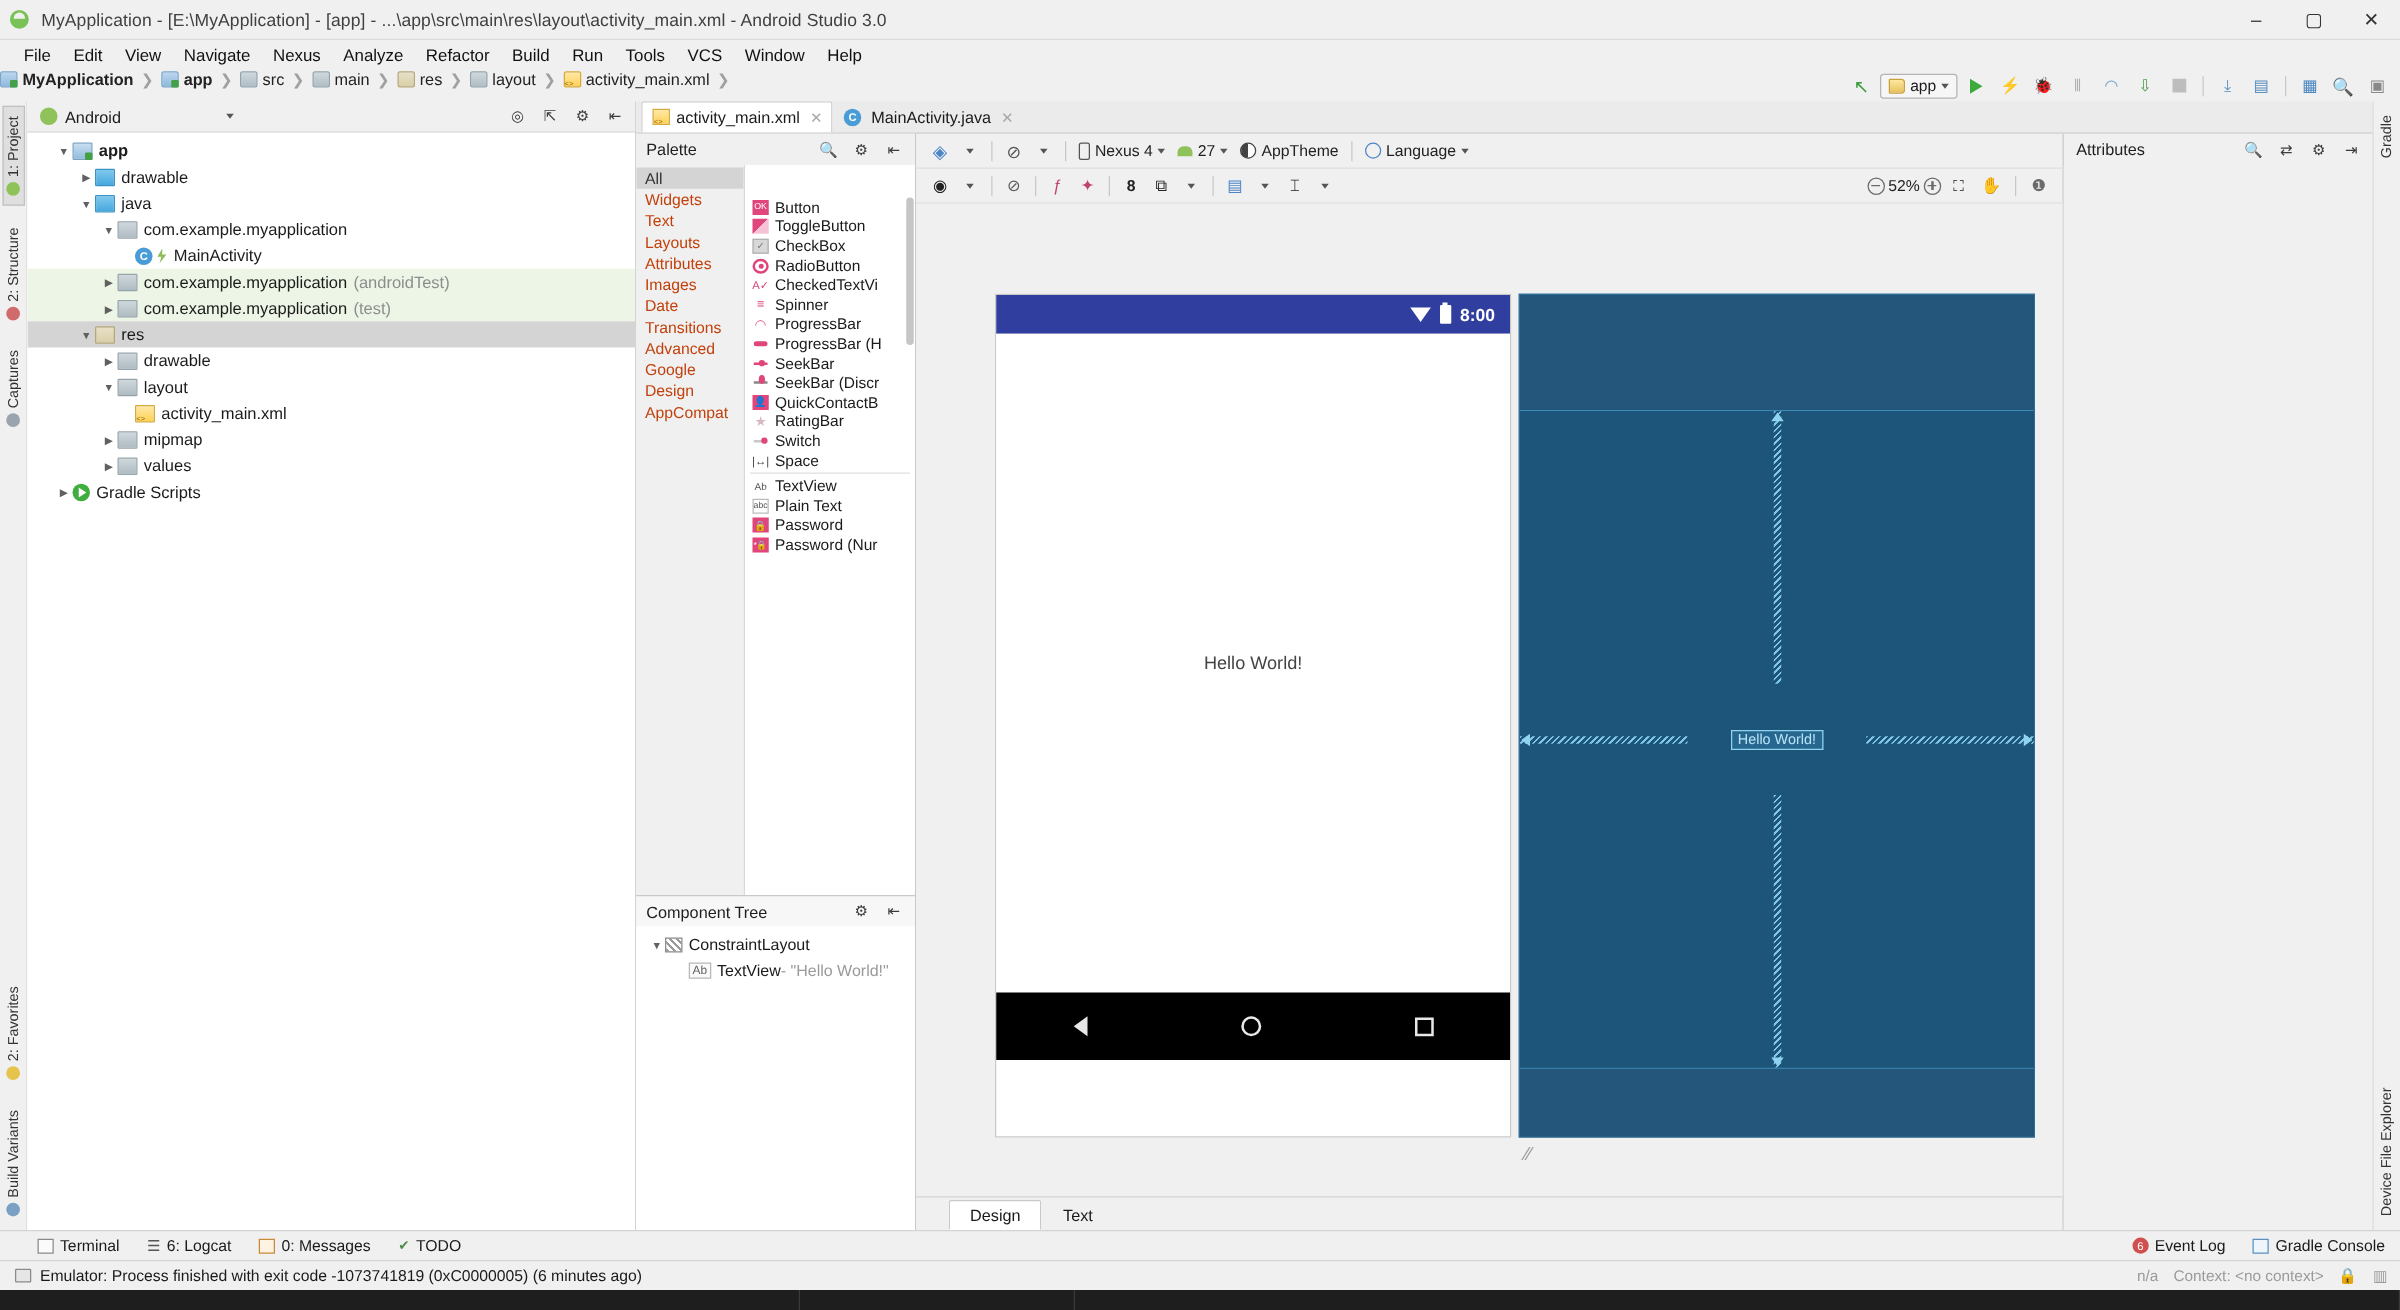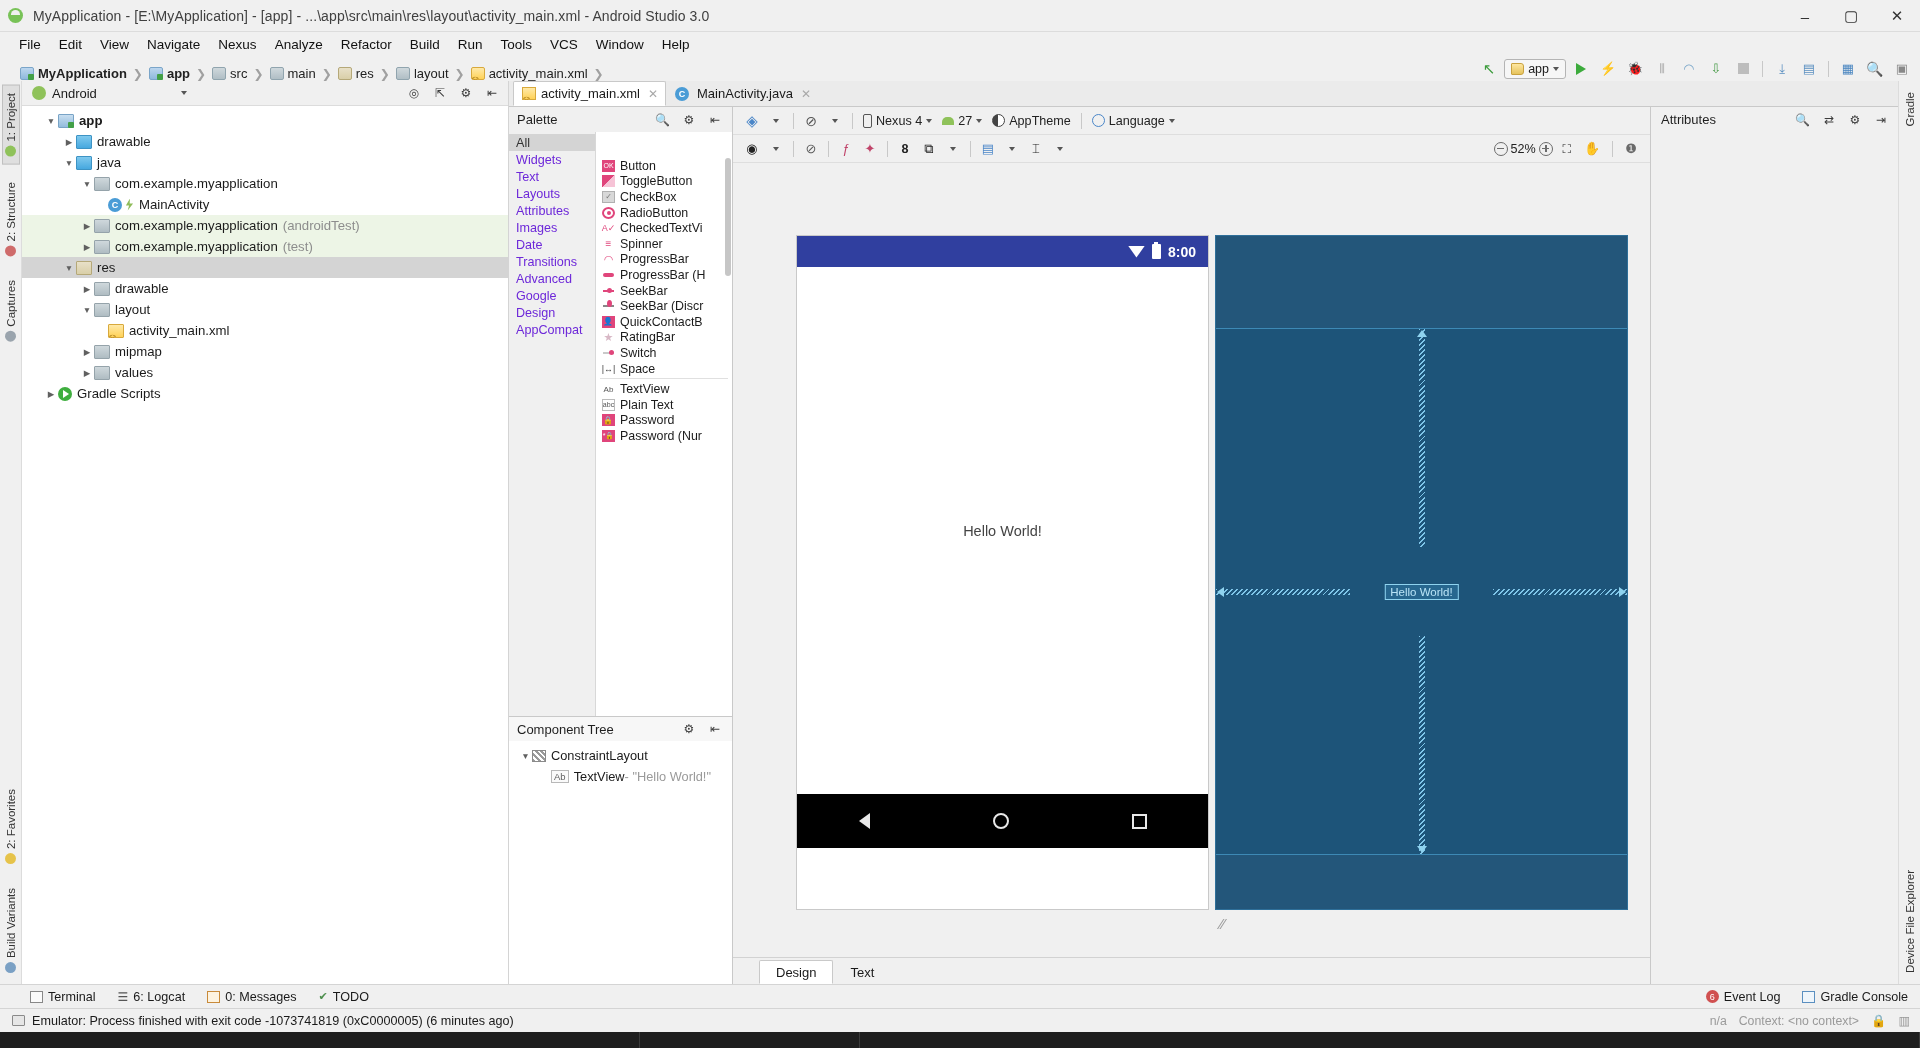--- a/index.html
+++ b/index.html
@@ -23,21 +23,21 @@
   .droid::before{content:"";position:absolute;left:3px;top:2px;width:9px;height:5px;background:#f0f0f0;border-radius:9px 9px 0 0;}
   .titlebar .tb-title { font-size: 14px; color: #404040; letter-spacing: .1px; }
   .winbtns { position: absolute; right: 0; top: 0; height: 32px; display: flex; }
   .winbtn { width: 46px; height: 32px; display: flex; align-items: center; justify-content: center; font-size: 15px; color: #333; }
 
   
   .menubar { height: 24px; display: flex; align-items: center; padding-left: 10px; background: #f0f0f0; flex: none; }
   .menu-item { padding: 2px 9px; font-size: 13.5px; color: #111; }
 
   
-  .navbar { height: 25px; display: flex; align-items: flex-end; background: #f0f0f0; padding-left: 20px; flex: none; position: relative; }
+  .navbar { height: 25px; display: flex; align-items: flex-start; background: #f0f0f0; padding-left: 0; flex: none; position: relative; }
   .crumb { display: flex; align-items: center; font-size: 13px; color: #222; }
   .crumb .cicon { width: 14px; height: 13px; margin-right: 4px; border-radius: 2px; }
   .crumb .sep { color: #a0a0a0; margin: 0 6px; font-size: 12px; }
   .crumb.bold span.lbl { font-weight: bold; }
   .ic-module { background: linear-gradient(#bcd6ee,#8fb9dd); border: 1px solid #7aa5c9; position: relative;}
   .ic-module::after{content:"";position:absolute;right:-1px;bottom:-1px;width:6px;height:6px;background:#43a047;border-radius:1px;}
   .ic-folder { background: linear-gradient(#cfd8dc,#b0bec5); border: 1px solid #90a4ae; border-radius:1px 3px 3px 1px;}
   .ic-res { background: linear-gradient(#e8e0c8,#d9cfa8); border: 1px solid #b5a878; }
   .ic-xml { background: linear-gradient(#ffe9a8,#ffd257); border: 1px solid #d8a93c; position: relative; }
   .ic-xml::after { content: "<>"; position: absolute; left: 0; bottom: -2px; font-size: 6px; color: #8a5c00; }
@@ -91,21 +91,21 @@
   .etab .tabic { width: 14px; height: 13px; flex: none; }
 
   .editor-main { flex: 1; display: flex; min-height: 0; }
 
   
   .pal-col { width: 224px; display: flex; flex-direction: column; border-right: 1px solid #c9c9c9; flex: none; background: #f0f0f0;}
   .pal-head { height: 25px; display: flex; align-items: center; justify-content: space-between; padding: 0 5px 0 8px; background: #f0f0f0; }
   .pal-head .t { font-size: 13px; color: #1f1f1f; }
   .pal-body { flex: 1; display: flex; min-height: 0; background: #f0f0f0; overflow: hidden;}
   .pal-cats { width: 86px; background: #f0f0f0; padding-top: 2px; }
-  .pal-cat { height: 17px; display: flex; align-items: center; padding-left: 7px; font-size: 12.6px; color: #6d28d9; }
+  .pal-cat { height: 17px; display: flex; align-items: center; padding-left: 7px; font-size: 12.6px; color: #c2410c; }
   .pal-cat.sel { background: #d4d4d4; color: #333; }
   .pal-items { flex: 1; background: #fff; border-left: 1px solid #d8d8d8; position: relative; overflow: hidden; padding-top: 26px;}
   .pal-item { height: 15.6px; display: flex; align-items: center; gap: 5px; padding-left: 6px; font-size: 12.4px; color: #1b1b1b; white-space: nowrap;}
   .pal-item .pi { width: 13px; height: 12px; flex: none; display: flex; align-items: center; justify-content: center; font-size: 8px; color:#fff;}
   .pal-sep { height: 1px; background: #e0e0e0; margin: 2px 4px; }
   .pal-scroll { position: absolute; right: 1px; top: 26px; width: 6px; height: 118px; background: #c6c6c6; border-radius: 3px; }
 
   
   .ctree { height: 268px; border-top: 1px solid #c9c9c9; display: flex; flex-direction: column; background: #f7f7f7; flex: none;}
   .ctree-head { height: 24px; display: flex; align-items: center; justify-content: space-between; padding: 0 5px 0 8px; font-size: 13px; color: #1f1f1f;}

